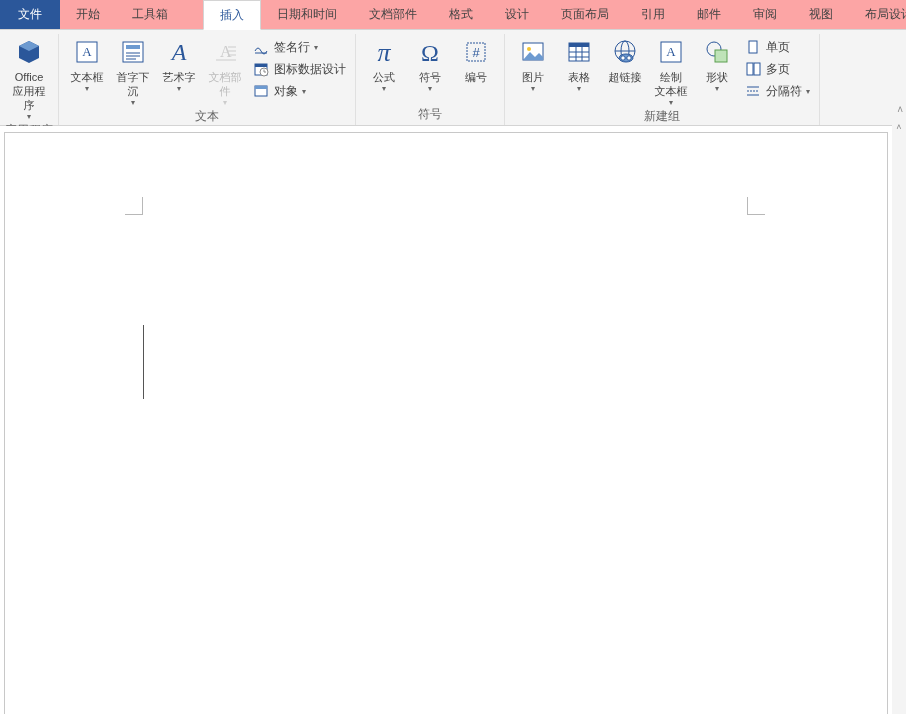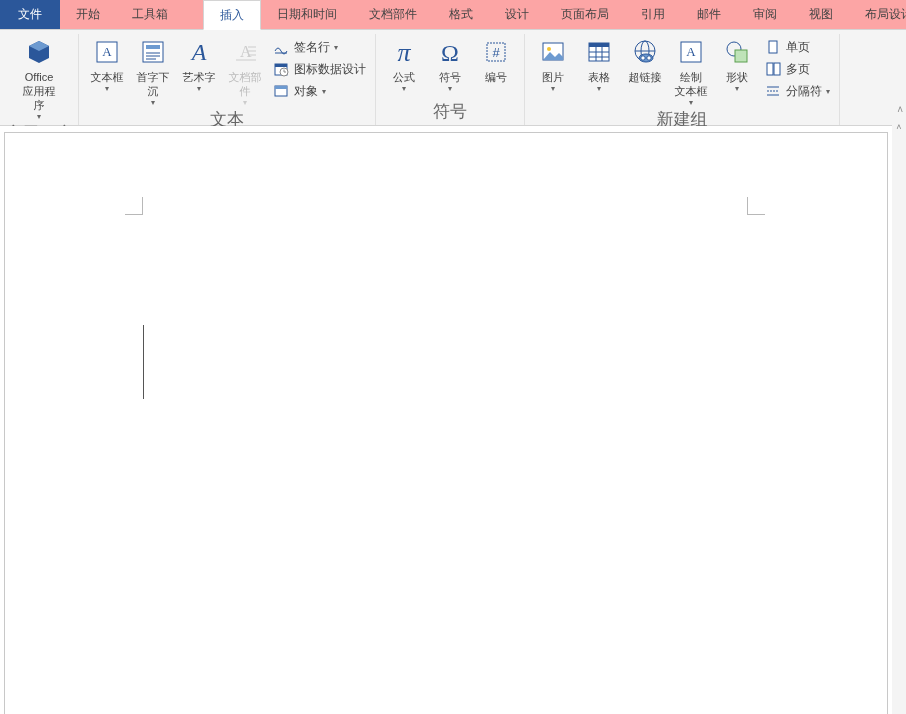--- a/index.html
+++ b/index.html
@@ -57,21 +57,21 @@
   align-items: center;
   border-right: 1px solid #e0e0e0;
   padding: 0 5px 2px 5px;
 }
 .group-body {
   display: flex;
   align-items: flex-start;
   flex: 1;
 }
 .group-label {
-  font-size: 17px;
+  font-size: 12px;
   color: #666;
   padding: 1px 0 0 0;
   font-family: Liberation Mono, monospace;
 }
 .bigbtn {
   display: flex;
   flex-direction: column;
   align-items: center;
   justify-content: flex-start;
   width: 46px;

